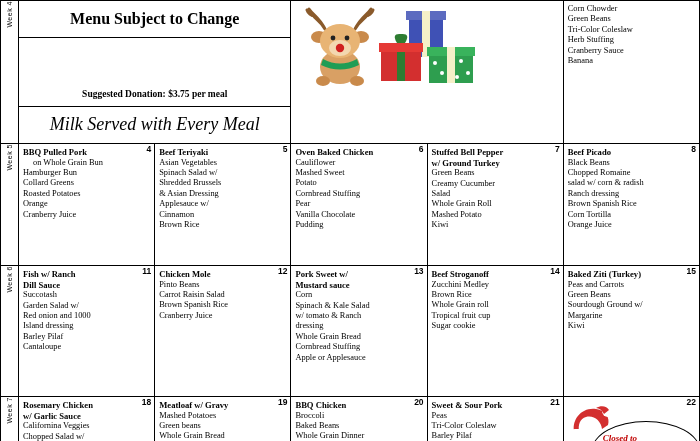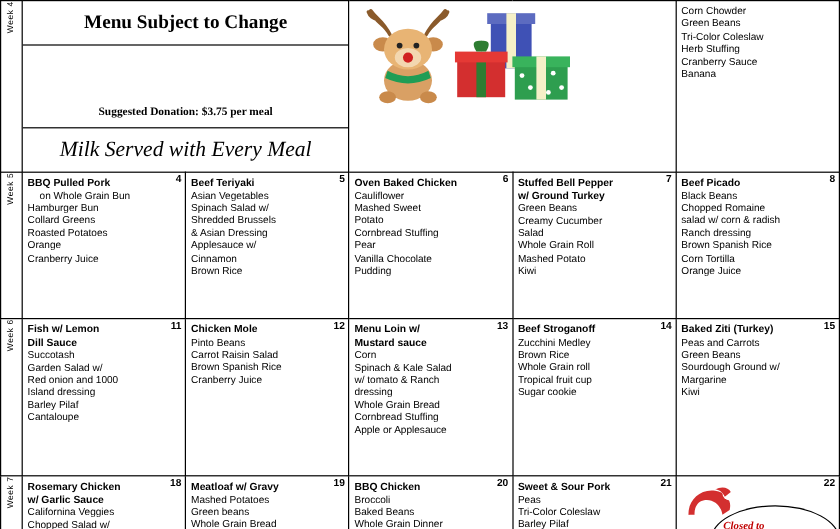--- a/index.html
+++ b/index.html
@@ -40,20 +40,21 @@
     position:absolute;
     top:1px;right:3px;
     font-size:8.5px;
     font-weight:bold;
     line-height:1;
   }
   .cellinner{
     padding:3px 4px 2px 4px;
     font-size:8.4px;
     line-height:10.4px;
+    font-family:Liberation Serif, serif;
   }
   .dishtitle{
     font-weight:bold;
     font-size:8.6px;
     line-height:10.6px;
     margin-bottom:0px;
   }
   .item{white-space:pre-line;}
   .indent{padding-left:10px;}
 
@@ -255,21 +256,21 @@
         </td>
       </tr>
 
       <tr style="height:131px">
         <td class="weekcol">
           <span class="weeklabel">Week 6</span>
         </td>
         <td>
           <span class="daynum">11</span>
           <div class="cellinner">
-            <div class="dishtitle">Fish w/ Lemon</div>
+            <div class="dishtitle">Fish w/ Ranch</div>
             <div class="dishtitle">Dill Sauce</div>
             <div class="item">Succotash
 Garden Salad w/
 Red onion and 1000
 Island dressing
 Barley Pilaf
 Cantaloupe</div>
           </div>
         </td>
         <td>
@@ -278,21 +279,21 @@
             <div class="dishtitle">Chicken Mole</div>
             <div class="item">Pinto Beans
 Carrot Raisin Salad
 Brown Spanish Rice
 Cranberry Juice</div>
           </div>
         </td>
         <td>
           <span class="daynum">13</span>
           <div class="cellinner">
-            <div class="dishtitle">Menu Loin w/</div>
+            <div class="dishtitle">Pork Sweet w/</div>
             <div class="dishtitle">Mustard sauce</div>
             <div class="item">Corn
 Spinach &amp; Kale Salad
 w/ tomato &amp; Ranch
 dressing
 Whole Grain Bread
 Cornbread Stuffing
 Apple or Applesauce</div>
           </div>
         </td>

